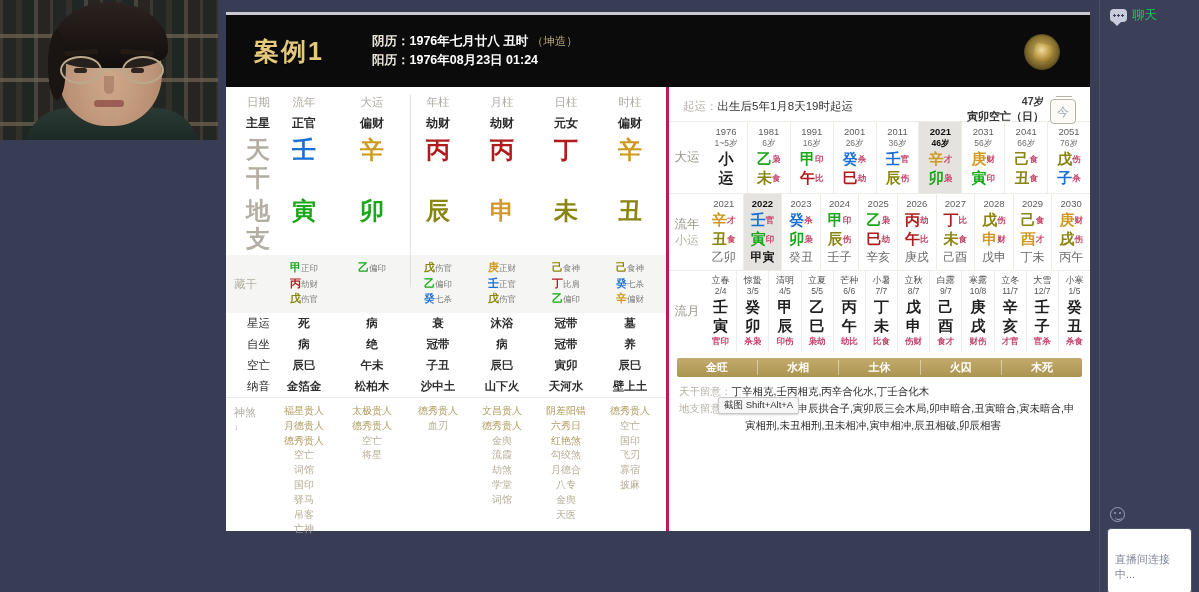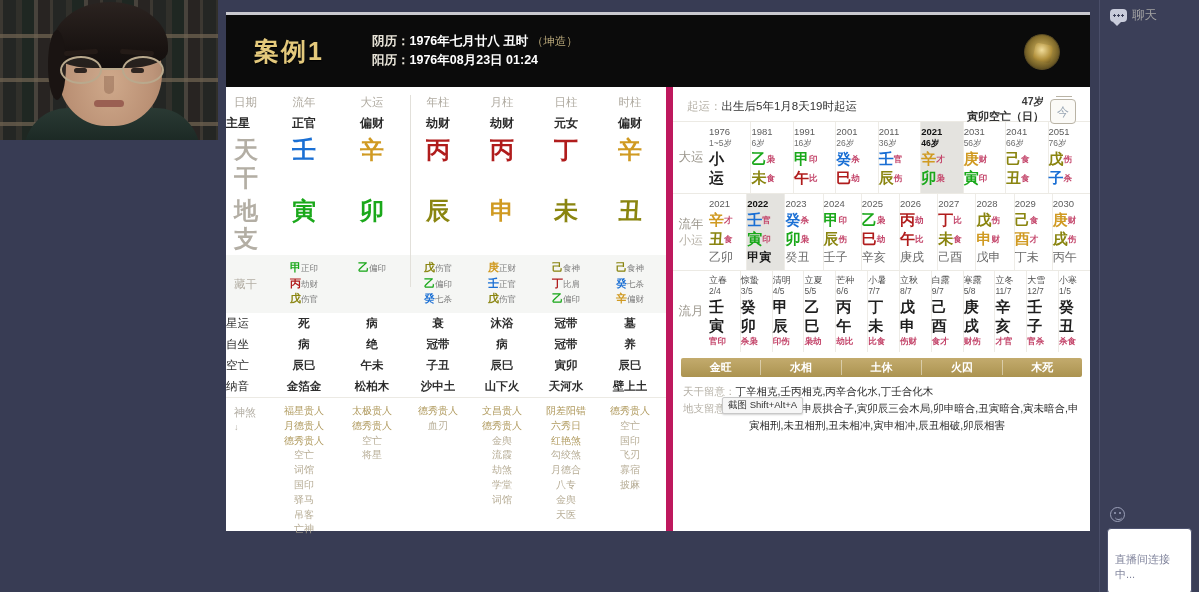--- a/index.html
+++ b/index.html
@@ -99,26 +99,26 @@
   }
   .brand-logo:after{
     content:"";position:absolute;left:9px;top:9px;width:18px;height:18px;border-radius:4px;
     background: radial-gradient(circle at 40% 35%, #f0dc9a 0%, #b2913c 60%, #6b5620 100%);
     transform: rotate(12deg);
   }
 
   
   .chart-body { display:flex; height:444px; background:#ffffff; }
   .pane-left  { width:440px; position:relative; background:#ffffff; }
-  .pane-right { flex:1; position:relative; background:#ffffff; border-left:7px solid #be185d; }
+  .pane-right { flex:1; position:relative; background:#ffffff; border-left:3px solid #be185d; }
 
   
   .lgrid { display:grid; grid-template-columns: 44px 68px 68px 64px 64px 64px 64px; }
   .lgrid .cell { text-align:center; font-size:12px; color:#222; padding:2px 0; }
-  .lgrid .rowlab { color:#b3aea4; font-size:11.5px; text-align:left; padding-left:8px; }
+  .lgrid .rowlab { color:#b3aea4; font-size:11.5px; text-align:right; padding-left:8px; }
   .sep-col { position:absolute; left:184px; top:8px; width:1px; height:192px; background:#e2e0da; }
 
   .r-head .cell { color:#b0aba1; font-size:11.5px; padding-top:8px;}
   .r-zhuxing .cell { color:#2b2b2b; font-size:12px; font-weight:bold; padding:3px 0 2px;}
   .r-gan .cell, .r-zhi .cell { font-size:24px; font-weight:bold; line-height:1.18; font-family:"DejaVu Sans","Liberation Sans",sans-serif; }
 
   .band-canggan { background:#f5f6f4; }
   .cg-wrap { display:grid; grid-template-columns: 44px 68px 68px 64px 64px 64px 64px; padding:5px 0 6px; }
   .cg-cell { text-align:center; line-height:1.42; }
   .cg-line { font-size:9.5px; white-space:nowrap; }
@@ -149,21 +149,21 @@
   .cal-icon .jin { position:absolute; inset:4px 0 0 0; text-align:center; font-size:12px; color:#9aa7b5; }
 
   .luck-row { display:flex; align-items:stretch; border-top:1px solid #eceae4; }
   .luck-label {
     width:36px; display:flex; flex-direction:column; align-items:center; justify-content:center;
     color:#9b968c; font-size:12.5px; line-height:1.12; flex:none; padding:0 2px;
   }
   .luck-label .sub { font-size:12px; color:#b7b2a8; margin-top:3px;}
   .luck-cells { display:flex; flex:1; }
   .lc {
-    flex:1; padding:4px 0 5px; border-left:1px solid #eeece7;
+    flex:1; text-align:center; padding:4px 0 5px; border-left:1px solid #eeece7;
     position:relative;
   }
   .lc:first-child { border-left:none; }
   .lc.active { background:#e4e3df; }
   .lc .yr { font-size:9.5px; color:#5c5c5c; line-height:1.25; }
   .lc .age { font-size:8.5px; color:#6e6e6e; line-height:1.3; }
   .lc.active .yr, .lc.active .age { color:#111; font-weight:bold; }
   .lc .gz { font-size:15px; font-weight:bold; color:#1e1e1e; line-height:1.3; white-space:nowrap;}
   .lc .gz .t { font-size:8.5px; font-weight:bold; vertical-align:2px; }
   .lc .xy { font-size:12px; color:#6b6b6b; letter-spacing:0; line-height:1.35;}
@@ -207,21 +207,21 @@
   .bubble-icon:after{
     content:""; position:absolute; left:3px; bottom:-4px; border:4px solid transparent;
     border-top-color:#c9ccdb; border-bottom:0;
   }
   .bubble-icon .dots{
     position:absolute; left:3px; top:5px; width:11px; height:3px;
     background: radial-gradient(circle 1.4px at 1.5px 1.5px, #3b3f58 99%, transparent),
                 radial-gradient(circle 1.4px at 5.5px 1.5px, #3b3f58 99%, transparent),
                 radial-gradient(circle 1.4px at 9.5px 1.5px, #3b3f58 99%, transparent);
   }
-  .chat-title { color:#a3a3a3; font-size:12.5px; }
+  .chat-title { color:#22c55e; font-size:12.5px; }
   .chat-msgs { height:468px; }
   .emoji-btn {
     margin:8px 0 6px 10px; width:15px; height:15px; border-radius:50%;
     border:1.3px solid #9ba0b8; position:relative;
   }
   .emoji-btn:before{ content:""; position:absolute; left:3.2px; top:4px; width:2px; height:2px; border-radius:50%; background:#9ba0b8;
                      box-shadow: 5px 0 0 #9ba0b8; }
   .emoji-btn:after{ content:""; position:absolute; left:3.5px; top:8px; width:7px; height:3px;
                     border-bottom:1.3px solid #9ba0b8; border-radius:0 0 6px 6px; }
   .chat-input {
@@ -647,21 +647,21 @@
                 </div>
                 <div class="lc">
                   <div class="ly-term">白露</div>
                   <div class="ly-date">9/7</div>
                   <div class="gz"><span class="a">己</span></div>
                   <div class="gz"><span class="b">酉</span></div>
                   <div class="ly-ss" style="color: rgb(196, 70, 107);">食才</div>
                 </div>
                 <div class="lc">
                   <div class="ly-term">寒露</div>
-                  <div class="ly-date">5/8</div>
+                  <div class="ly-date">10/8</div>
                   <div class="gz"><span class="a">庚</span></div>
                   <div class="gz"><span class="b">戌</span></div>
                   <div class="ly-ss" style="color: rgb(196, 70, 107);">财伤</div>
                 </div>
                 <div class="lc">
                   <div class="ly-term">立冬</div>
                   <div class="ly-date">11/7</div>
                   <div class="gz"><span class="a">辛</span></div>
                   <div class="gz"><span class="b">亥</span></div>
                   <div class="ly-ss" style="color: rgb(196, 70, 107);">才官</div>

